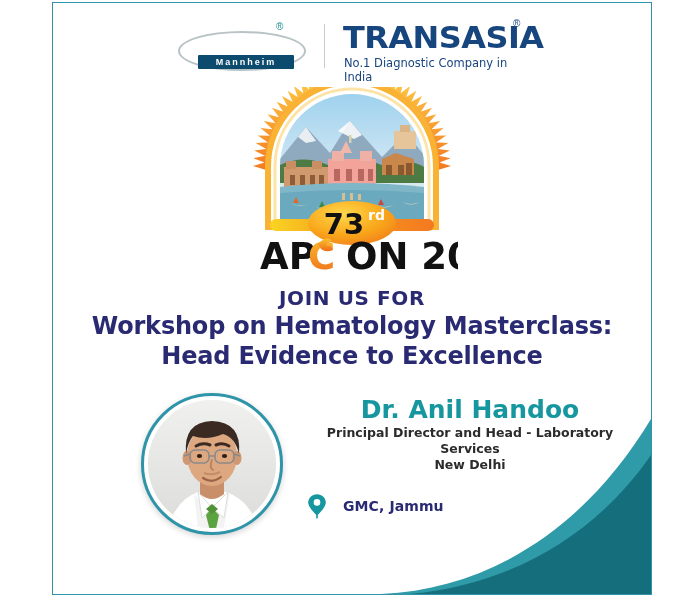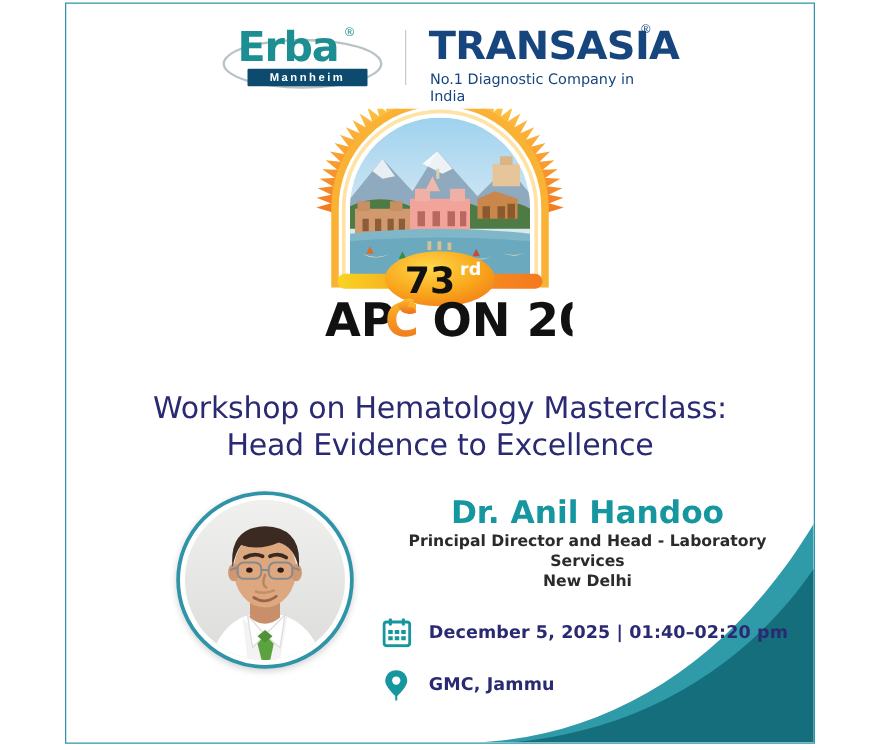--- a/index.html
+++ b/index.html
@@ -42,21 +42,21 @@
   
   #emblem{position:absolute;left:50%;top:84px;transform:translateX(-50%);
           width:212px;height:190px;}
   #emblem svg{display:block;}
 
   
   .join{position:absolute;top:283px;left:0;width:100%;text-align:center;
         font-size:20px;font-weight:bold;color:#2a2a73;letter-spacing:0.6px;
         font-family:"DejaVu Sans",sans-serif;}
   .title{position:absolute;top:308px;left:0;width:100%;text-align:center;
-        font-size:24px;line-height:30px;font-weight:normal;color:#2a2a73;
+        font-size:24px;line-height:30px;font-weight:bold;color:#2a2a73;
         font-family:"DejaVu Sans",sans-serif;letter-spacing:-0.2px;}
 
   
   .swoosh{position:absolute;right:0;bottom:0;width:270px;height:185px;pointer-events:none;}
 
   
   .photo{position:absolute;left:88px;top:390px;width:142px;height:142px;border-radius:50%;
          background:#ffffff;border:3px solid #2f94a8;box-sizing:border-box;
          box-shadow:0 2px 6px rgba(0,0,0,.18);overflow:hidden;}
   .photo-inner{position:absolute;left:4px;top:4px;width:128px;height:128px;border-radius:50%;
@@ -76,21 +76,20 @@
 </style>
 </head>
 <body>
 
 <div id="poster">
 
   <div class="logo-row">
 
     <div class="erba">
       <div class="erba-ellipse"></div>
-      <div class="erba-word">Erba</div>
       <div class="erba-reg">®</div>
       <div class="erba-bar">
         <span>Mannheim</span>
       </div>
     </div>
 
     <div class="divider"></div>
 
     <div class="transasia">
       <div class="ts-word">TRANSASIA</div>
@@ -213,20 +212,21 @@
       <g>
         <text x="14" y="182" font-family="DejaVu Sans, sans-serif" font-size="37" font-weight="bold" fill="#111111">AP</text>
         <text x="100" y="182" font-family="DejaVu Sans, sans-serif" font-size="37" font-weight="bold" fill="#111111">ON 2025</text>
 
         <text x="62" y="182" font-family="DejaVu Sans, sans-serif" font-size="37" font-weight="bold" fill="url(#flameg)">C</text>
         <path d="M72 157 q9 -9 14 -3 q-5 0 -6 5 q6 -1 7 4 q-7 3 -12 -1 z" fill="url(#flameg)"></path>
       </g>
     </svg>
   </div>
 
+  <div class="join">JOIN US FOR</div>
   <div class="title">
     <div>Workshop on Hematology Masterclass:</div>
     <div>Head Evidence to Excellence</div>
   </div>
 
   <svg class="swoosh" viewBox="0 0 270 185" preserveAspectRatio="none">
     <path d="M0 185 C110 180 205 118 270 10 L270 185 Z" fill="#2f9aa8"></path>
     <path d="M28 185 C130 176 215 126 270 46 L270 185 Z" fill="#156e7b"></path>
   </svg>
 
@@ -282,38 +282,20 @@
   </div>
 
   <div class="speaker">
     <div class="sp-name">Dr. Anil Handoo</div>
     <div class="sp-line">Principal Director and Head - Laboratory Services</div>
     <div class="sp-line">New Delhi</div>
   </div>
 
   <div class="meta">
 
-    <div class="meta-row">
-      <span class="meta-ico">
-        <svg width="23" height="24" viewBox="0 0 23 24">
-          <rect x="1.2" y="3.5" width="20.6" height="19" rx="2.2" fill="none" stroke="#16969f" stroke-width="2.4"></rect>
-          <rect x="5" y="0.5" width="2.6" height="6" rx="1.3" fill="#16969f"></rect>
-          <rect x="15.4" y="0.5" width="2.6" height="6" rx="1.3" fill="#16969f"></rect>
-          <g fill="#16969f">
-            <rect x="4.6" y="10" width="3.6" height="3.2"></rect>
-              <rect x="9.8" y="10" width="3.6" height="3.2"></rect>
-            <rect x="15" y="10" width="3.6" height="3.2"></rect>
-            <rect x="4.6" y="15" width="3.6" height="3.2"></rect>
-              <rect x="9.8" y="15" width="3.6" height="3.2"></rect>
-            <rect x="15" y="15" width="3.6" height="3.2"></rect>
-          </g>
-        </svg>
-      </span>
-      <span class="meta-txt">December 5, 2025 | 01:40–02:20 pm</span>
-    </div>
 
     <div class="meta-row">
       <span class="meta-ico">
         <svg width="20" height="26" viewBox="0 0 20 26">
           <path d="M10 1.2 C4.9 1.2 1.2 5 1.2 9.6 C1.2 15 10 22.5 10 22.5 S18.8 15 18.8 9.6 C18.8 5 15.1 1.2 10 1.2 Z" fill="#16969f"></path>
           <circle cx="10" cy="9.4" r="3.3" fill="#ffffff"></circle>
           <rect x="9.2" y="21" width="1.6" height="4.4" fill="#16969f"></rect>
         </svg>
       </span>
       <span class="meta-txt">GMC, Jammu</span>

